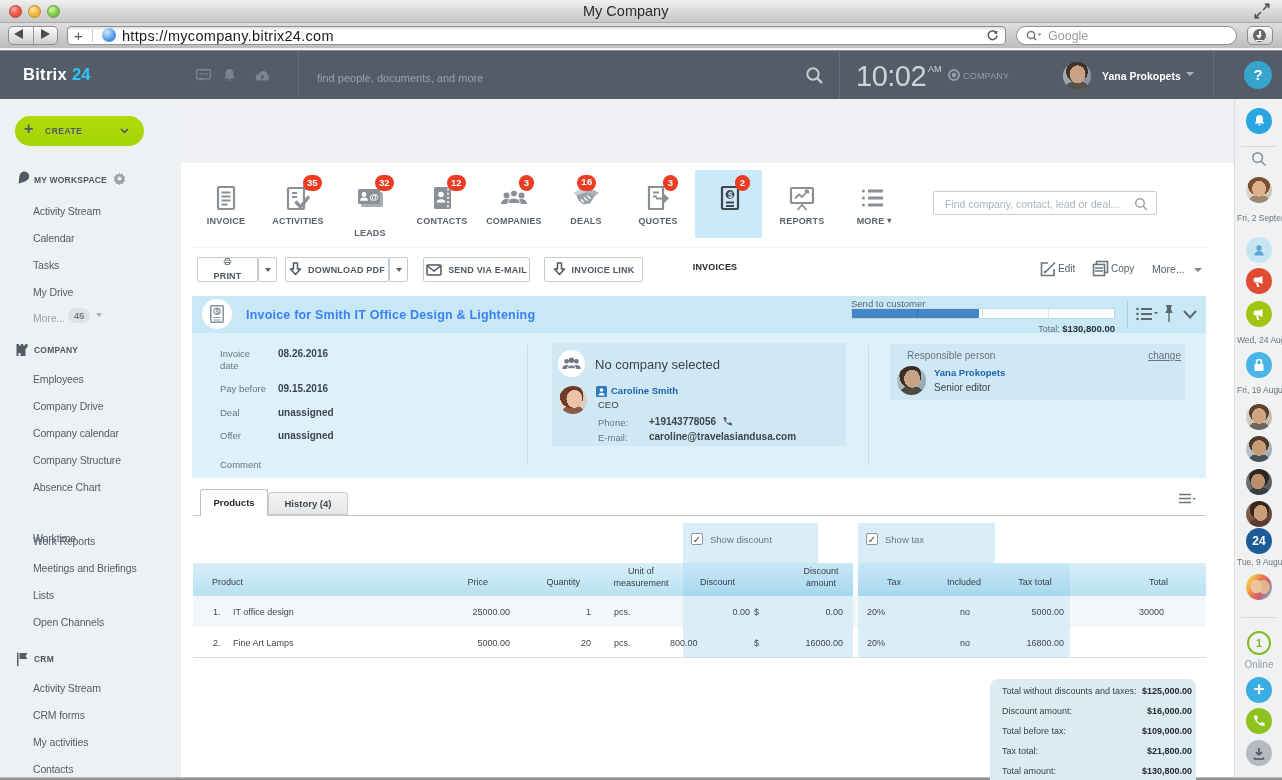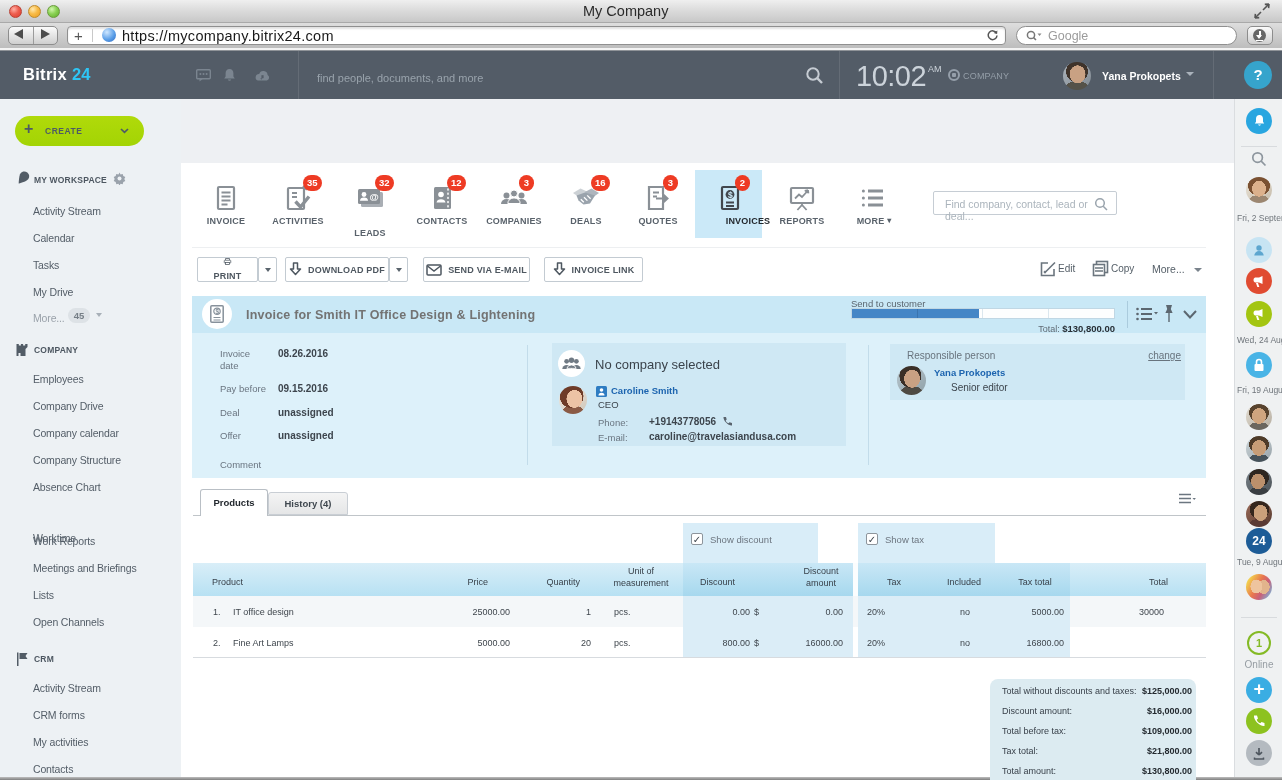--- a/index.html
+++ b/index.html
@@ -247,31 +247,31 @@
         <circle cx="4.4" cy="22" r="1.5" stroke-width="0"></circle>
       </g>
     </svg>
   <div class="tablabel" style="left:5px;">INVOICE</div>
   <div class="tablabel" style="left:77px;">ACTIVITIES</div>
   <div class="tablabel" style="left:149px;margin-top:12px;">LEADS</div>
   <div class="tablabel" style="left:221px;">CONTACTS</div>
   <div class="tablabel" style="left:293px;">COMPANIES</div>
   <div class="tablabel" style="left:365px;">DEALS</div>
   <div class="tablabel" style="left:437px;">QUOTES</div>
-  <div class="tablabel" style="left:527px;color:#23282d;">INVOICES</div>
+  <div class="tablabel" style="left:494px;color:#23282d;margin-top:46px;">INVOICES</div>
   <div class="tablabel" style="left:581px;">REPORTS</div>
   <div class="tablabel" style="left:653px;">MORE <span style="font-size:8px;vertical-align:1px;">▾</span></div>
   <div class="badge" style="left:122px;">35</div>
   <div class="badge" style="left:194px;">32</div>
   <div class="badge" style="left:266px;">12</div>
   <div class="badge" style="left:338px;min-width:15px;padding:0 2px;">3</div>
-  <div class="badge" style="left:410px;">16</div>
+  <div class="badge" style="left:396px;font-family:Liberation Mono, monospace;">16</div>
   <div class="badge" style="left:482px;min-width:15px;padding:0 2px;">3</div>
   <div class="badge" style="left:554px;min-width:15px;padding:0 2px;">2</div>
-  <div class="a" style="left:752px;top:92px;width:184px;height:24px;border:1px solid #c6cdd4;border-radius:2px;background:#fff;">
+  <div class="a" style="left:752px;top:92px;width:224px;height:24px;border:1px solid #c6cdd4;border-radius:2px;background:#fff;">
     <span style="position:absolute;left:11px;top:6px;font-size:10.5px;color:#abb4bc;">Find company, contact, lead or deal...</span>
     <svg style="position:absolute;right:8px;top:5px;" width="14" height="14" viewBox="0 0 14 14">
         <circle cx="6" cy="6" r="4.3" fill="none" stroke="#9aa4ad" stroke-width="1.5"></circle>
         <path d="M9.2 9.2 L13 13" stroke="#9aa4ad" stroke-width="1.5"></path>
       </svg>
   </div>
   <div class="a" style="left:11px;top:148px;width:1014px;height:1px;background:#edeff1;"></div>
   <div class="btn" style="left:16px;width:61px;flex-direction:column;">
     <svg width="15" height="14" viewBox="0 0 15 14">
         <path d="M3.5 4 L3.5 1 L11.5 1 L11.5 4" fill="none" stroke="#4e5760" stroke-width="1.5"></path>
@@ -320,21 +320,21 @@
   <div class="a" style="left:1013px;top:169px;width:0;height:0;border-left:4px solid transparent;border-right:4px solid transparent;border-top:4.5px solid #7a838c;"></div>
   <div class="a" style="left:11px;top:197px;width:1014px;height:37px;background:#c9e8f6;"></div>
   <div class="a" style="left:11px;top:234px;width:1014px;height:145px;background:#ddf1fa;"></div>
   <div class="a" style="left:21px;top:200px;width:30px;height:30px;border-radius:50%;background:#fff;"></div>
   <svg class="a" style="left:29px;top:206px;" width="14" height="18" viewBox="0 0 14 18">
       <rect x="0.8" y="0.8" width="12.4" height="16.4" rx="1" fill="none" stroke="#87919b" stroke-width="1.5"></rect>
       <path d="M3.5 12.5 h7 M3.5 15 h7" stroke="#87919b" stroke-width="1.2"></path>
       <circle cx="7" cy="6.3" r="3.2" fill="none" stroke="#87919b" stroke-width="1.2"></circle>
       <text x="5.4" y="8.8" font-size="6.5" font-weight="bold" fill="#87919b" font-family="Liberation Sans">$</text>
     </svg>
-  <div class="a" style="left:65px;top:209px;font-size:12.5px;font-weight:600;color:#737373;letter-spacing:.2px;">Invoice for Smith IT Office Design &amp; Lightening</div>
+  <div class="a" style="left:65px;top:209px;font-size:12.5px;font-weight:600;color:#3b82f6;letter-spacing:.2px;">Invoice for Smith IT Office Design &amp; Lightening</div>
   <div class="a" style="left:670px;top:199px;font-size:9.5px;color:#5a656e;">Send to customer</div>
   <div class="a" style="left:670px;top:209px;width:264px;height:11px;background:#fdfefe;border:1px solid #c0d7e4;">
     <div style="position:absolute;left:0;top:0;width:127px;height:9px;background:#4586c6;"></div>
     <div style="position:absolute;left:65px;top:0;width:1px;height:9px;background:#3a74ae;"></div>
     <div style="position:absolute;left:130px;top:0;width:1px;height:9px;background:#dbe7ee;"></div>
     <div style="position:absolute;left:196px;top:0;width:1px;height:9px;background:#dbe7ee;"></div>
   </div>
   <div class="a" style="left:670px;top:224px;width:264px;text-align:right;font-size:9px;color:#5f6a74;">Total: <span style="font-size:9.5px;font-weight:bold;color:#272f36;">$130,800.00</span></div>
   <div class="a" style="left:946px;top:202px;width:1px;height:27px;background:#aacbdd;"></div>
   <svg class="a" style="left:955px;top:208px;" width="22" height="14" viewBox="0 0 22 14">
@@ -390,21 +390,21 @@
   <svg class="a" style="left:541px;top:317px;" width="11" height="11" viewBox="0 0 11 11">
       <path d="M1.5 1 C1 4.5 6.5 10 10 9.5 L10 7 L7.5 6.3 L6.5 7.3 C5 6.8 4.2 6 3.7 4.5 L4.7 3.5 L4 1 Z" fill="#59636d"></path>
     </svg>
   <div class="dlab" style="left:417px;top:333px;font-size:9.5px;">E-mail:</div>
   <div class="dval" style="left:468px;top:332px;font-size:10px;">caroline@travelasiandusa.com</div>
   <div class="a" style="left:709px;top:245px;width:295px;height:56px;background:#cfe8f4;"></div>
   <div class="a" style="left:726px;top:251px;font-size:10px;color:#68737d;">Responsible person</div>
   <div class="a" style="left:940px;top:251px;width:60px;text-align:right;font-size:10px;color:#68737d;text-decoration:underline;">change</div>
   <div class="a av" style="left:716px;top:267px;width:29px;height:29px;background:radial-gradient(8px 9px at 52% 44%,#c9a183 98%,transparent),radial-gradient(11px 12px at 46% 34%,#3a2f27 98%,transparent),radial-gradient(12px 8px at 50% 96%,#4e4a43 98%,transparent),linear-gradient(140deg,#b9c8cf,#8fa0a8);"></div>
   <div class="a" style="left:753px;top:268px;font-size:9.5px;font-weight:bold;color:#1c64af;">Yana Prokopets</div>
-  <div class="a" style="left:753px;top:283px;font-size:10px;color:#3c444c;margin-left:17px;">Senior editor</div>
+  <div class="a" style="left:753px;top:283px;font-size:10px;color:#3c444c;">Senior editor</div>
   <div class="a" style="left:12px;top:416px;width:1013px;height:1px;background:#c0c5c9;"></div>
   <div class="a" style="left:87px;top:393px;width:80px;height:23px;background:linear-gradient(#f4f4f4,#e5e6e7);border:1px solid #c9ced4;border-radius:3px 3px 0 0;font-size:9.5px;font-weight:bold;color:#3f474f;text-align:center;line-height:22px;">History (4)</div>
   <div class="a" style="left:19px;top:390px;width:68px;height:27px;background:#fff;border:1px solid #b9bfc5;border-bottom:none;border-radius:3px 3px 0 0;font-size:9.5px;font-weight:bold;color:#23282e;text-align:center;line-height:26px;">Products</div>
   <svg class="a" style="left:997px;top:394px;" width="18" height="12" viewBox="0 0 18 12">
       <path d="M1 1.5 h12 M1 5.5 h12 M1 9.5 h12" stroke="#6b7680" stroke-width="1.6"></path>
       <path d="M14.5 5 l1.7 2 l1.7 -2 Z" fill="#6b7680"></path>
     </svg>
   <div class="a" style="left:502px;top:424px;width:135px;height:40px;background:#d9edf8;"></div>
   <div class="a" style="left:677px;top:424px;width:137px;height:40px;background:#d9edf8;"></div>
   <div class="a" style="left:510px;top:434px;width:12px;height:12px;background:#fff;border:1px solid #8d959c;border-radius:2px;font-size:10px;line-height:11px;text-align:center;color:#3c444c;">✓</div>
@@ -439,21 +439,21 @@
   <div class="cell" style="left:582px;top:508px;width:80px;text-align:right;">0.00</div>
   <div class="cell" style="left:686px;top:508px;">20%</div>
   <div class="cell" style="left:744px;top:508px;width:80px;text-align:center;">no</div>
   <div class="cell" style="left:803px;top:508px;width:80px;text-align:right;">5000.00</div>
   <div class="cell" style="left:903px;top:508px;width:80px;text-align:right;">30000</div>
   <div class="cell" style="left:32px;top:539px;">2.</div>
   <div class="cell" style="left:52px;top:539px;">Fine Art Lamps</div>
   <div class="cell" style="left:249px;top:539px;width:80px;text-align:right;">5000.00</div>
   <div class="cell" style="left:330px;top:539px;width:80px;text-align:right;">20</div>
   <div class="cell" style="left:433px;top:539px;">pcs.</div>
-  <div class="cell" style="left:489px;top:539px;width:80px;text-align:right;">800.00</div>
+  <div class="cell" style="left:489px;top:539px;width:80px;">800.00</div>
   <div class="cell" style="left:573px;top:539px;">$</div>
   <div class="cell" style="left:582px;top:539px;width:80px;text-align:right;">16000.00</div>
   <div class="cell" style="left:686px;top:539px;">20%</div>
   <div class="cell" style="left:744px;top:539px;width:80px;text-align:center;">no</div>
   <div class="cell" style="left:803px;top:539px;width:80px;text-align:right;">16800.00</div>
   <div class="cell" style="left:903px;top:560px;width:80px;text-align:left;margin-top:42px;">100800</div>
   <div class="a" style="left:809px;top:580px;width:206px;height:110px;background:#dcebf1;border-radius:8px;">
     <div class="tot-l" style="top:7px;">Total without discounts and taxes:</div>
       <div class="tot-v" style="top:7px;">$125,000.00</div>
     <div class="tot-l" style="top:27px;">Discount amount:</div>

